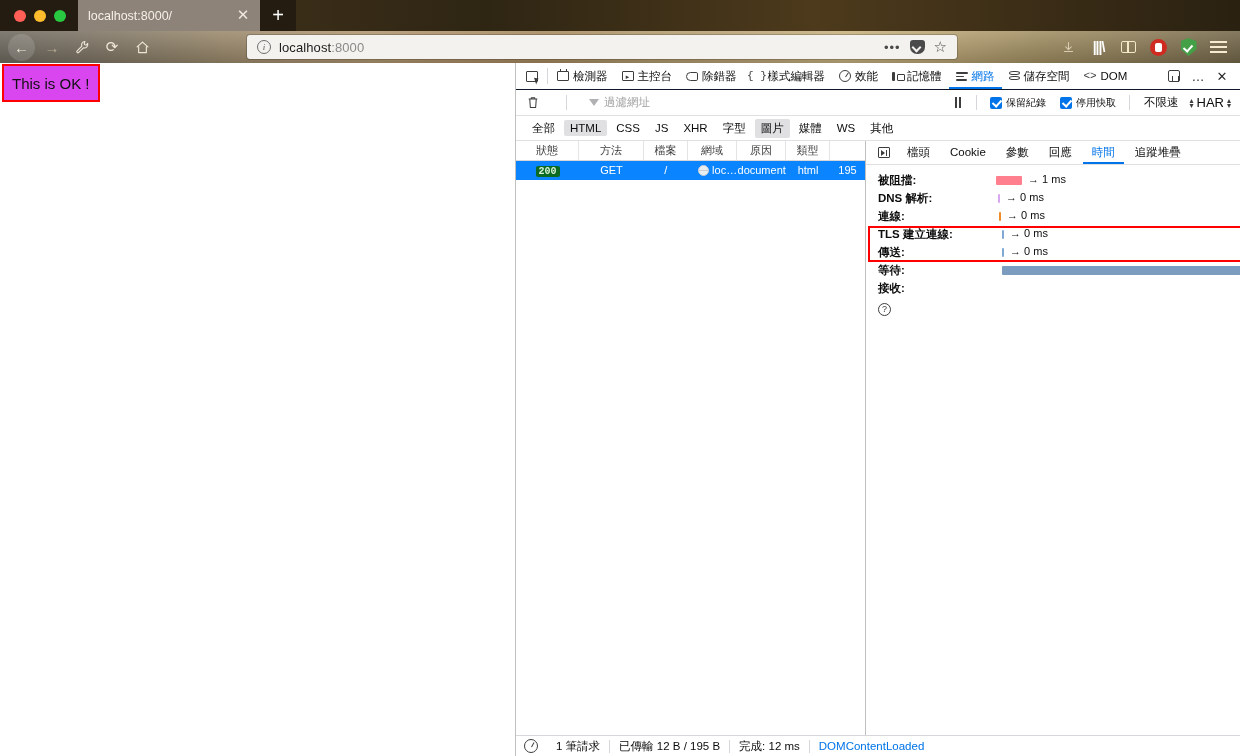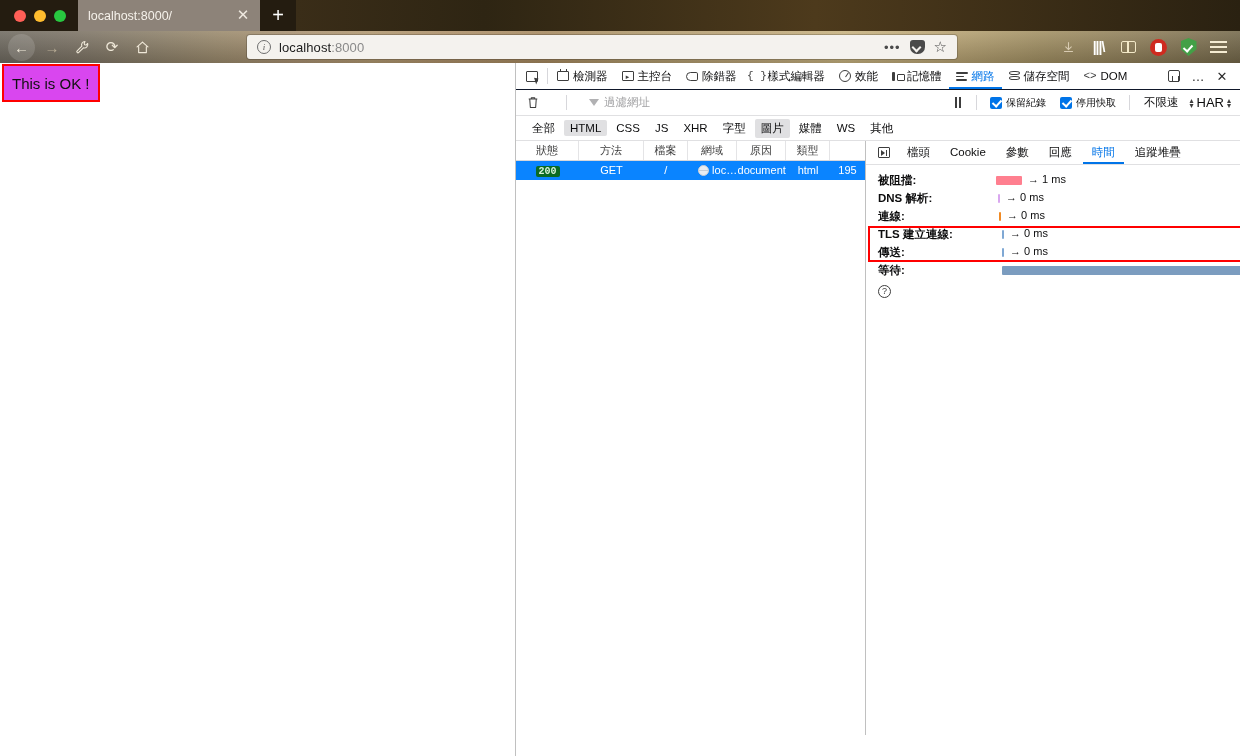--- a/index.html
+++ b/index.html
@@ -509,22 +509,39 @@
               <span class="t-ms" style="left:14px">→ 0 ms</span>
             </span>
           </div>
           <div class="timing-row">
             <span class="t-label">等待:</span>
             <span class="t-track">
               <span class="t-bar" style="left:6px;width:303px;background:#7b9cbf"></span>
 
             </span>
           </div>
+          <div class="timing-row">
+            <span class="t-label">接收:</span>
+            <span class="t-track">
+              
+              
+            </span>
+          </div>
           <div id="help-ico">?</div>
 
           <div id="timing-highlight"></div>
         </div>
       </div>
     </div>
 
+    <div id="dt-status">
+      <span class="st-ico"></span>
+      <span class="st-item">1 筆請求</span>
+      <span class="st-sep"></span>
+      <span class="st-item">已傳輸 12 B / 195 B</span>
+      <span class="st-sep"></span>
+      <span class="st-item">完成: 12 ms</span>
+      <span class="st-sep"></span>
+      <span class="st-link">DOMContentLoaded</span>
+    </div>
 
   </div>
 </div>
 
 </body></html>

